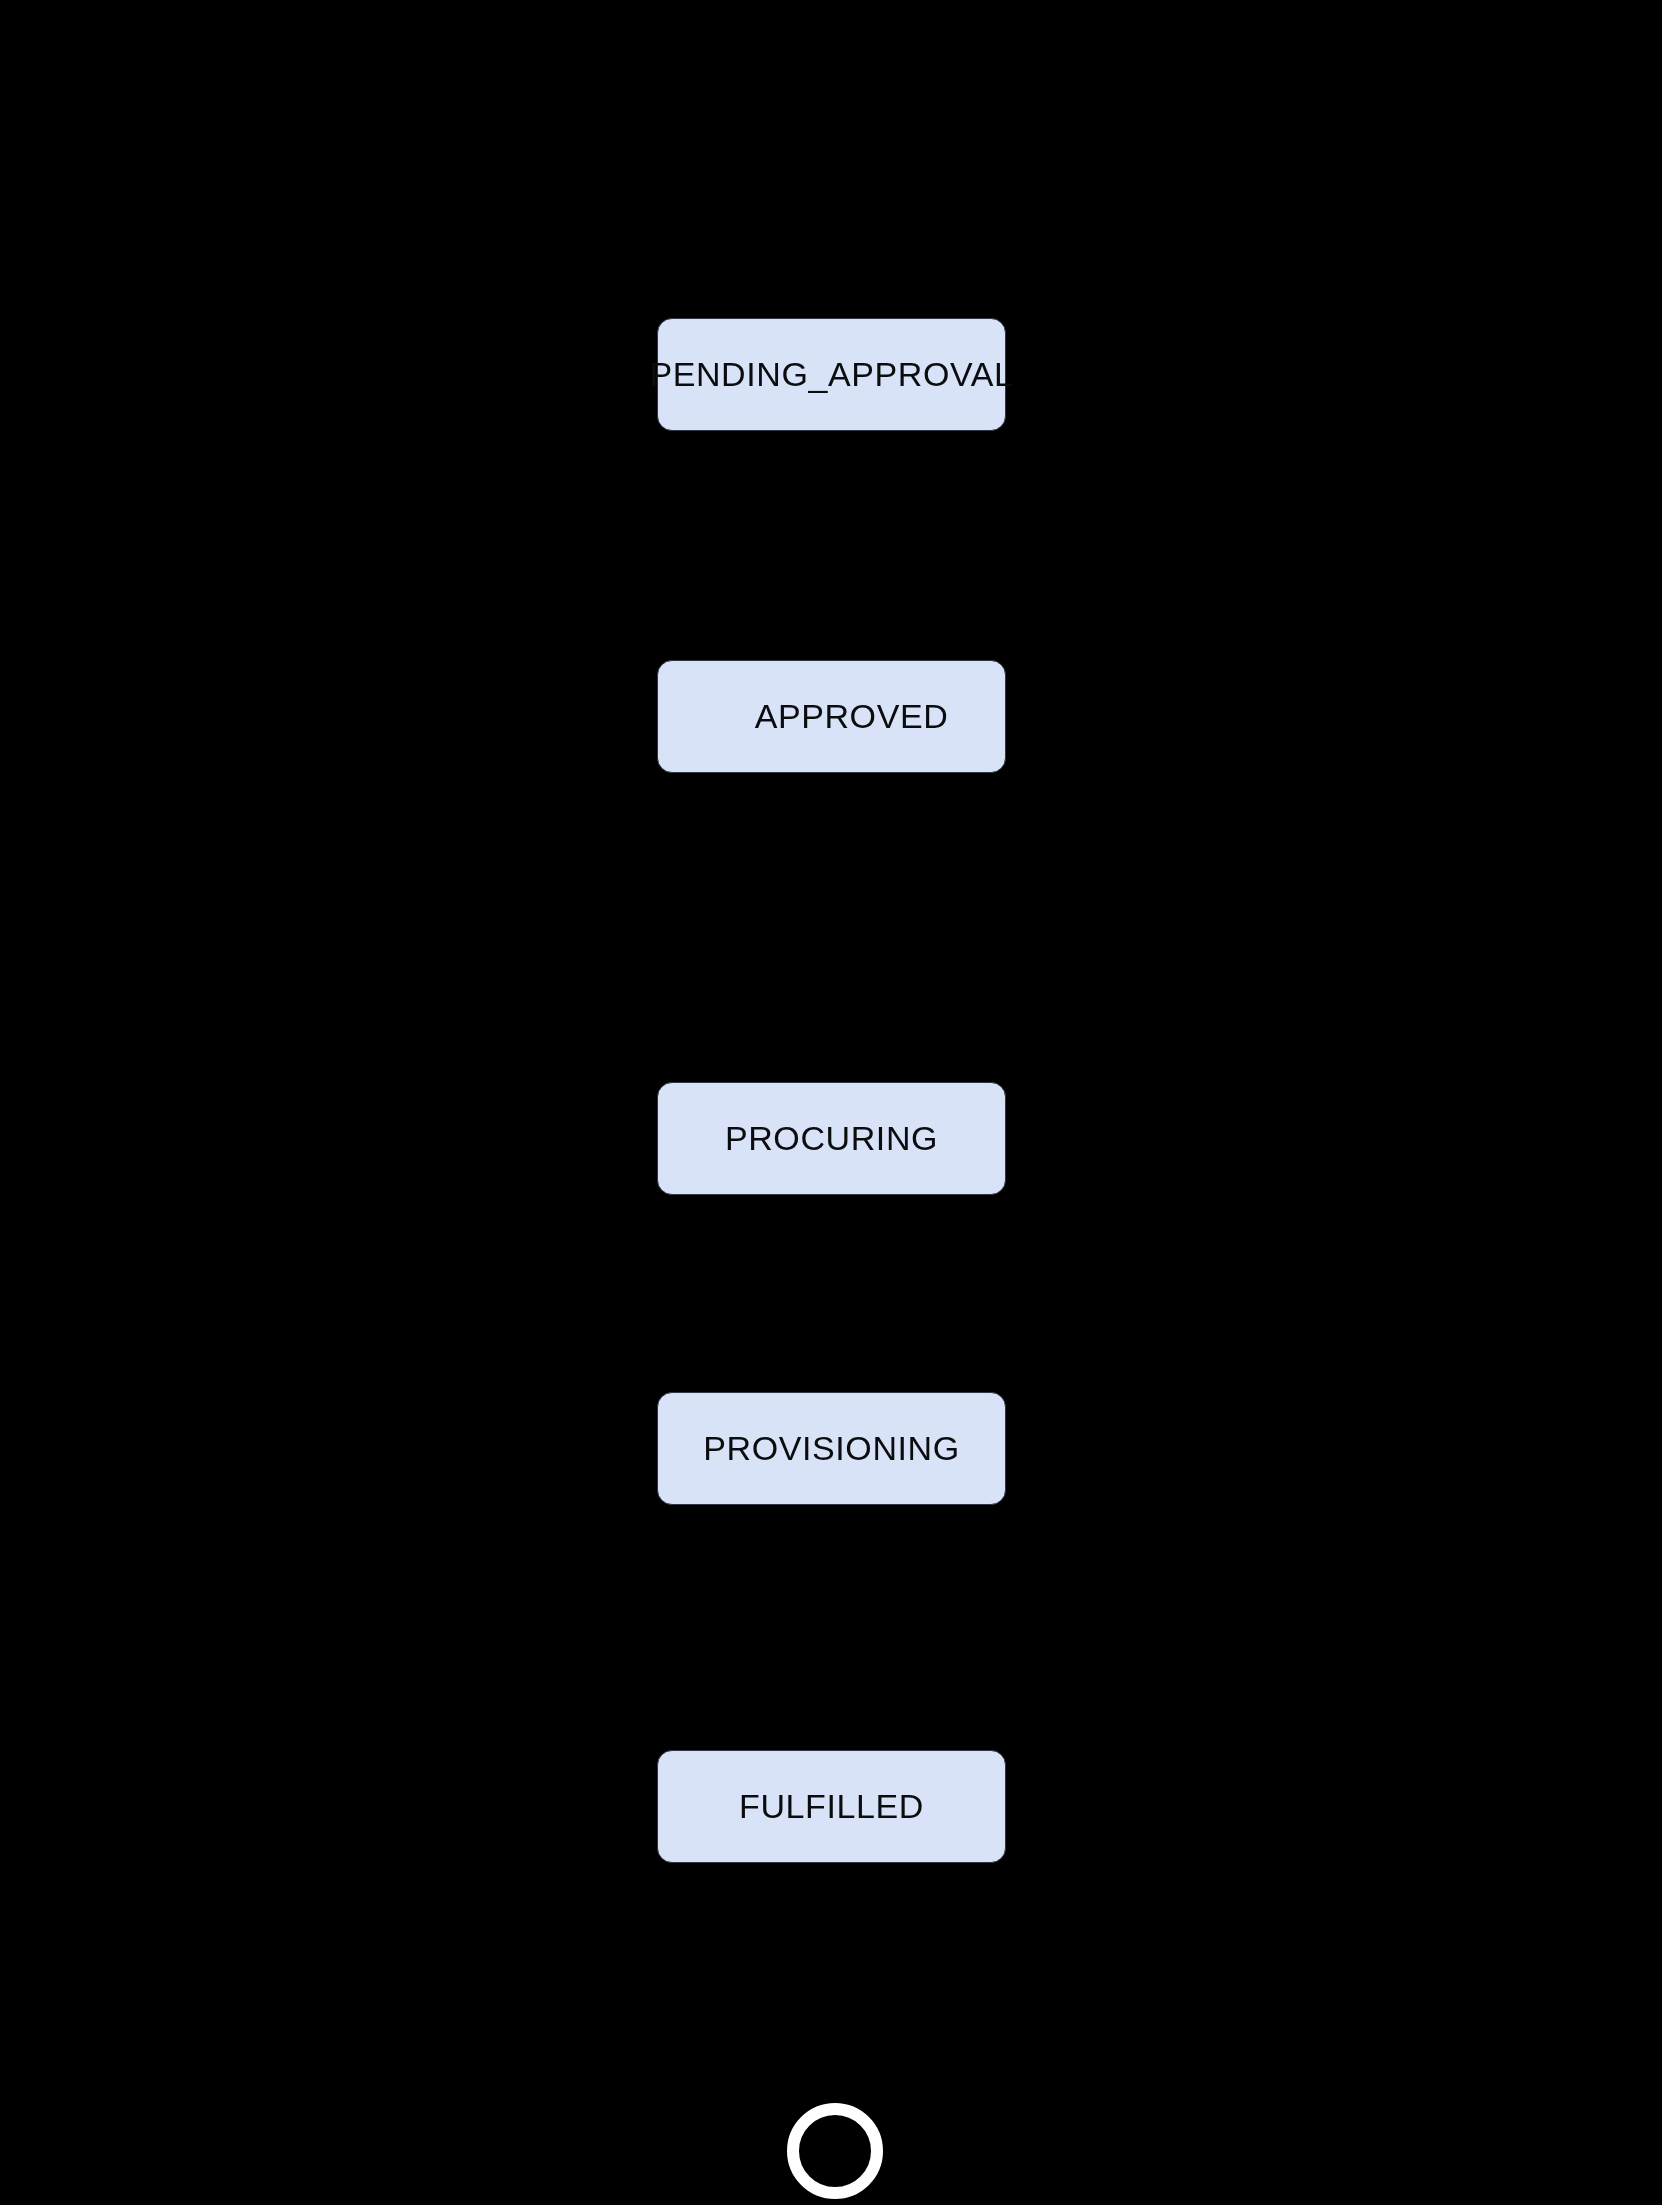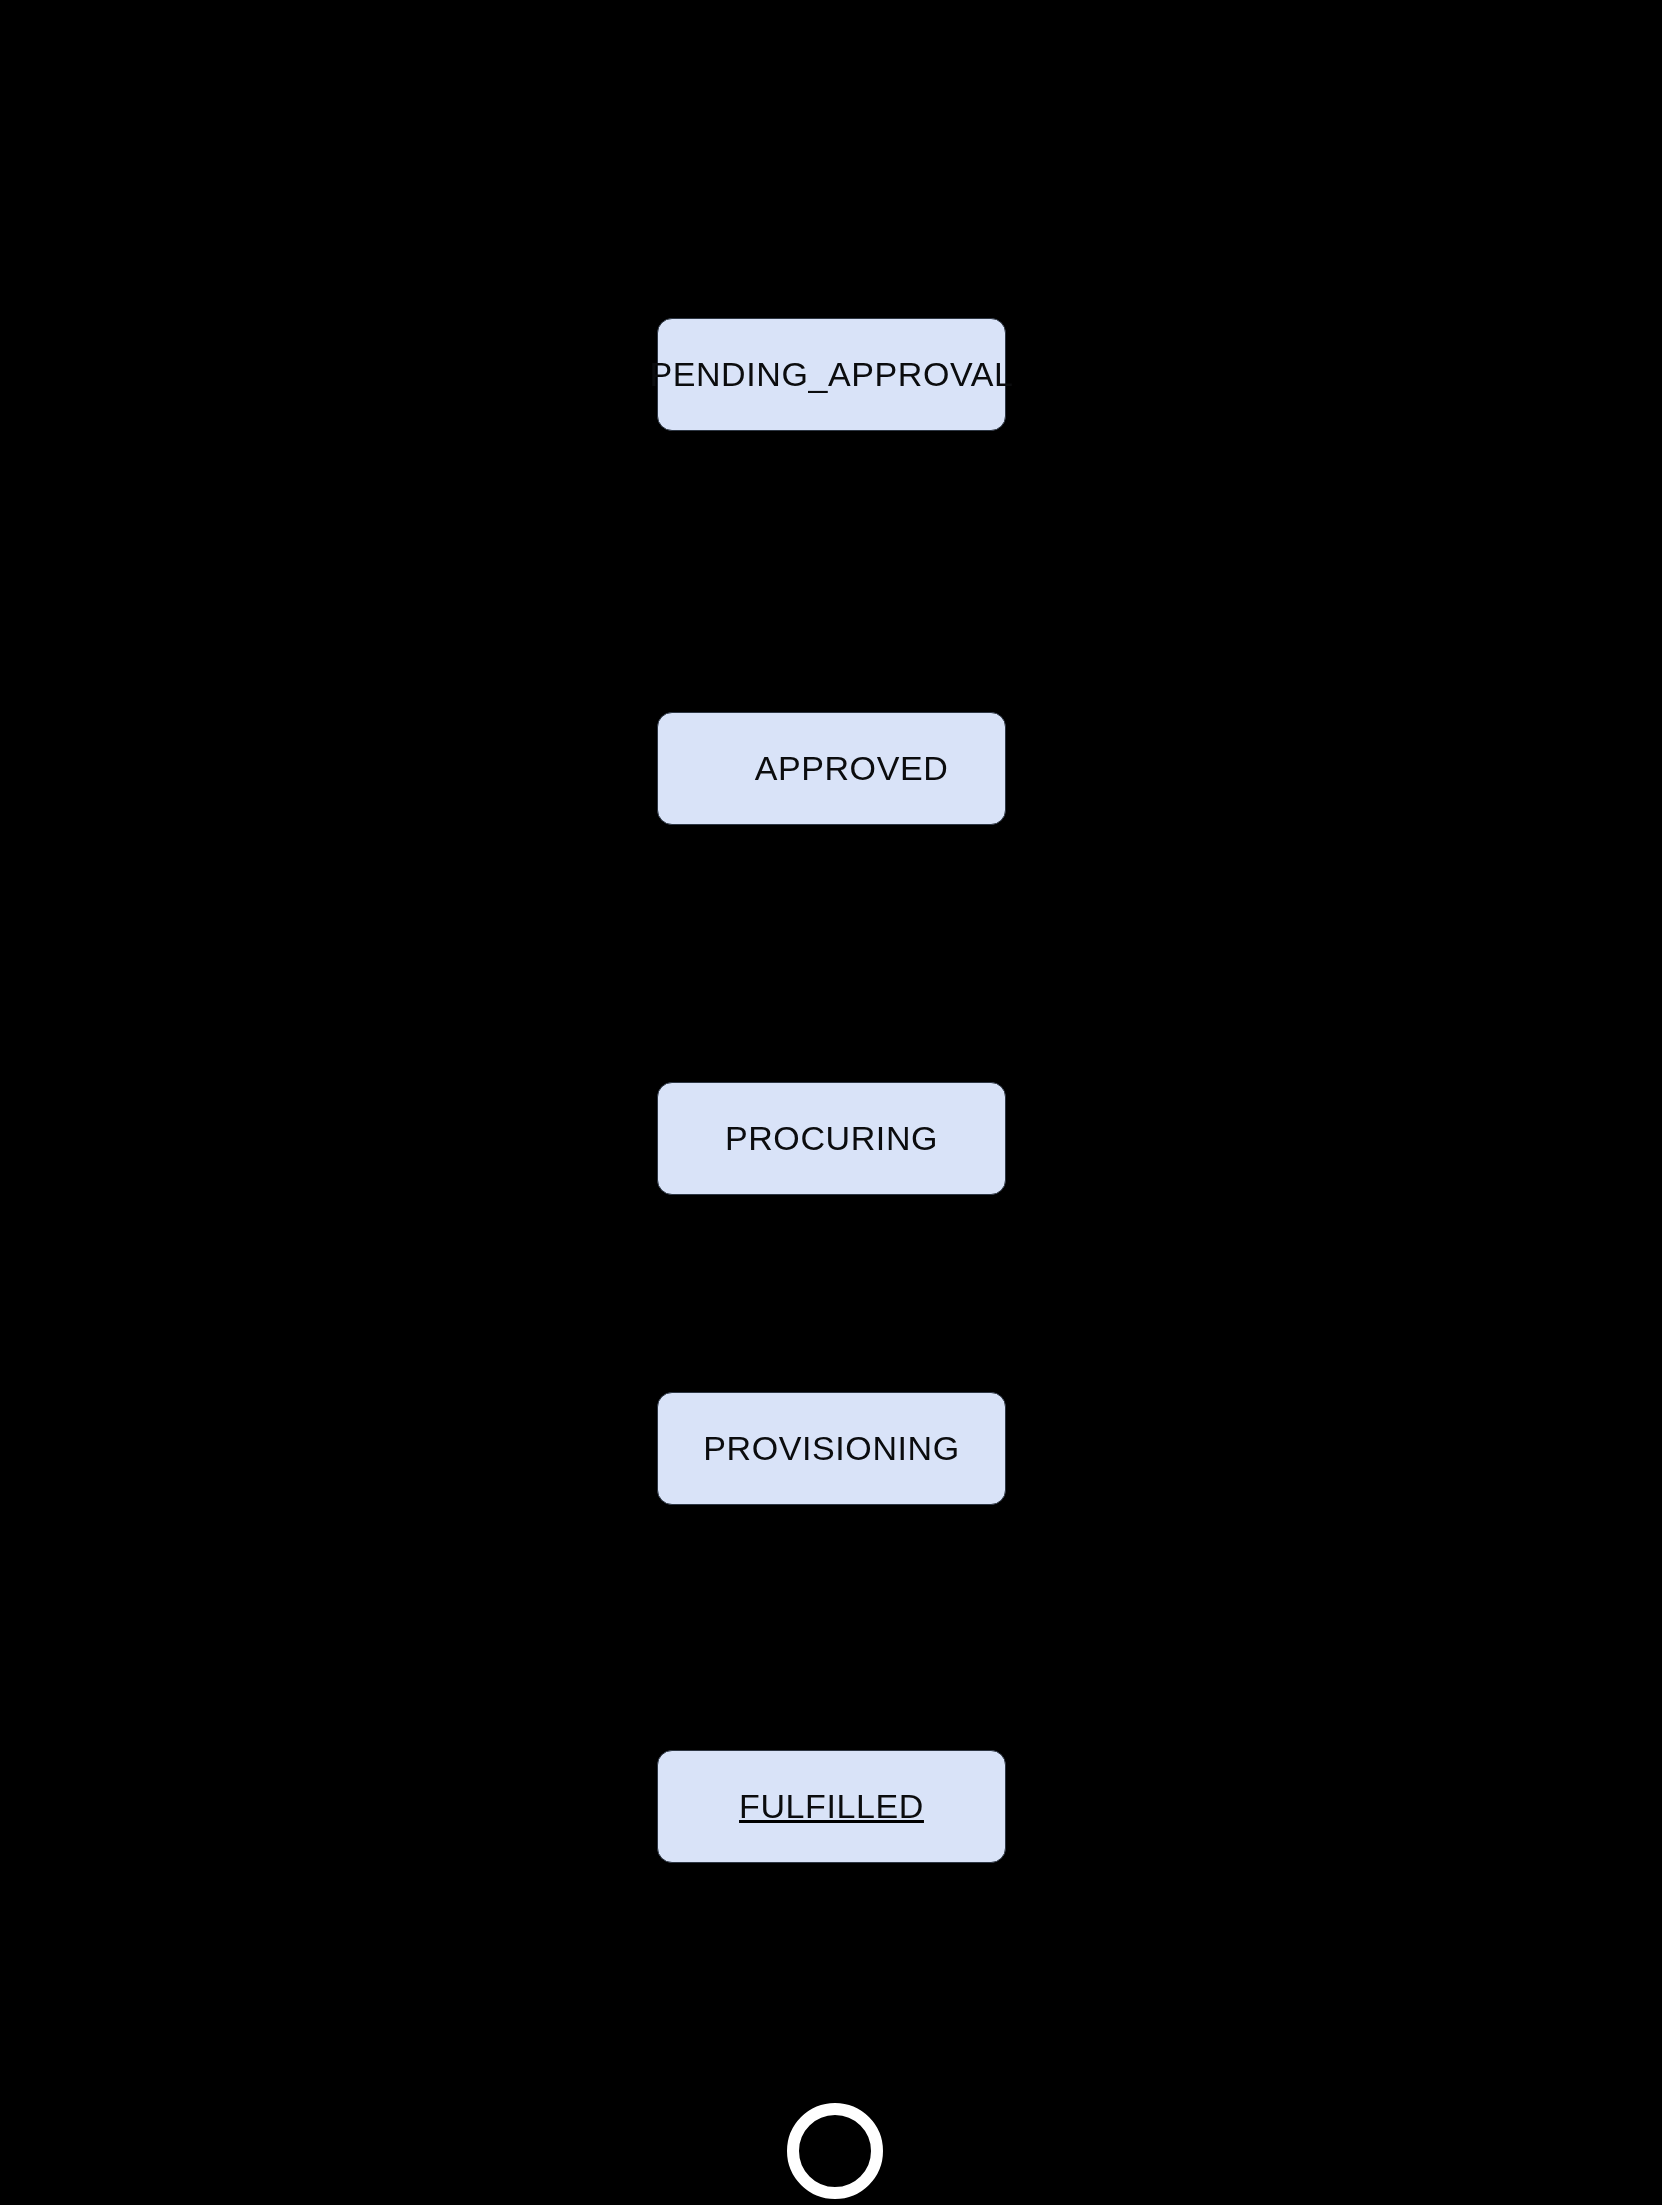--- a/index.html
+++ b/index.html
@@ -29,24 +29,24 @@
     justify-content: center;
   }
   .state-label {
     color: var(--state-text, #0b0c0e);
     font-size: 34px;
     font-weight: 400;
     letter-spacing: 0.6px;
     white-space: nowrap;
   }
   .pos-0 { top: 318px; }
-  .pos-1 { top: 712px; padding-left: 40px; }
+  .pos-1 { top: 660px; padding-left: 40px; }
   .pos-2 { top: 1034px; margin-top: 48px; }
   .pos-3 { top: 1392px; }
-  .pos-4 { top: 1750px; text-decoration: underline; }
+  .pos-4 { top: 1750px; }
   .final-state {
     position: absolute;
     left: 787px;
     top: 2103px;
     width: 96px;
     height: 96px;
     box-sizing: border-box;
     border: 12px solid var(--end-ring, #ffffff);
     border-radius: 50%;
     background: transparent;

